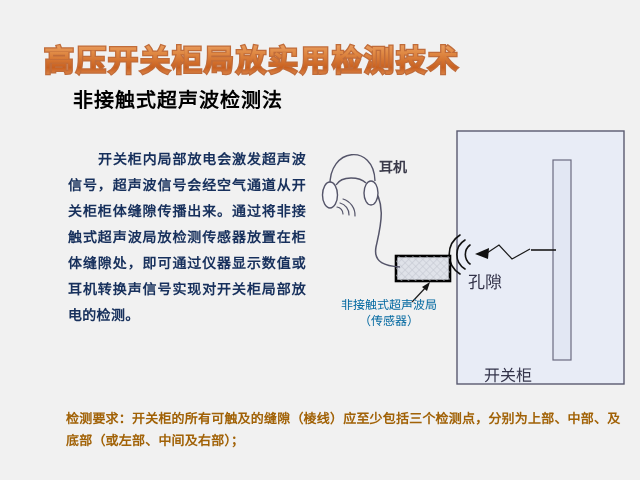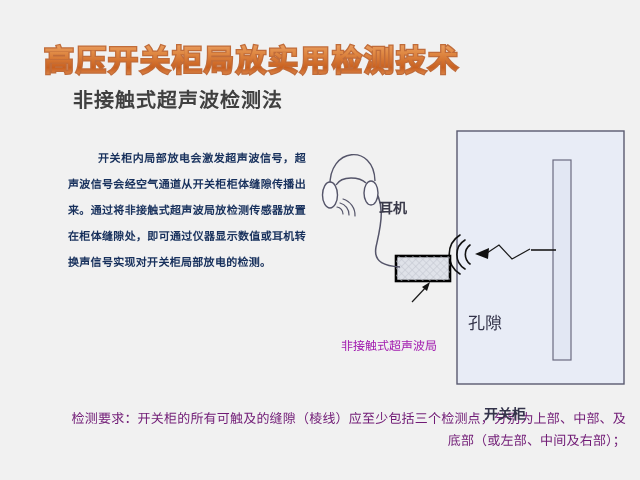--- a/index.html
+++ b/index.html
@@ -32,67 +32,65 @@
     color:transparent;
     -webkit-text-stroke:2.5px #b8551b;
     white-space:nowrap;
     opacity:.85;
   }
 
   
   .sub-title{
     position:absolute;left:57px;top:84px;
     font-size:20px;font-weight:bold;letter-spacing:1px;
-    color:#404040;
+    color:#000000;
     font-family:"DejaVu Sans","Liberation Sans",sans-serif;
     white-space:nowrap;
   }
 
   
   .body-text{
     position:absolute;left:52px;top:146px;
     width:238px;
-    font-size:11px;line-height:26px;
+    font-size:14px;line-height:26px;
     color:#17305c;font-weight:bold;
     font-family:"DejaVu Sans","Liberation Sans",sans-serif;
     text-indent:30px;
     text-align:justify;
     letter-spacing:0.3px;
   }
 
   
   .note{
     position:absolute;left:50px;top:408px;
     width:560px;
     font-size:13px;line-height:22px;
-    color:#701a75;font-weight:normal;
+    color:#a16207;font-weight:bold;
     font-family:"DejaVu Sans","Liberation Sans",sans-serif;
     letter-spacing:0.2px;
-    text-align:right;
   }
 
   
   .diagram{position:absolute;left:300px;top:125px;width:320px;height:270px;}
   .diagram svg{display:block;}
 
   .lbl{
     position:absolute;
     font-size:13px;color:#3a3a4a;font-weight:bold;
     font-family:"DejaVu Sans","Liberation Sans",sans-serif;
     white-space:nowrap;
-    margin-top:41px;
   }
   .lbl-earphone{left:363px;top:156px;font-size:14px;}
   .lbl-sensor{
     left:313px;top:297px;width:120px;
     text-align:center;white-space:normal;
-    font-size:12px;line-height:16px;font-weight:normal;color:#a21caf;
+    font-size:12px;line-height:16px;font-weight:normal;color:#0369a1;
   }
   .lbl-hole{left:452px;top:268px;font-size:17px;color:#33334a;font-weight:normal;}
-  .lbl-cabinet{left:468px;top:362px;font-size:14px;color:#33334a;font-weight:bold;}
+  .lbl-cabinet{left:468px;top:362px;font-size:16px;color:#33334a;font-weight:normal;}
 </style>
 </head>
 <body>
 
 <div class="slide">
 
   <div class="main-title-shadow">高压开关柜局放实用检测技术</div>
   <div class="main-title">高压开关柜局放实用检测技术</div>
 
   <div class="sub-title">非接触式超声波检测法</div>
@@ -159,18 +157,19 @@
         <path d="M27 74 A17 17 0 0 1 39 91"></path>
       </g>
 
     </svg>
   </div>
 
   <div class="lbl lbl-earphone">耳机</div>
 
   <div class="lbl lbl-sensor">
     <div>非接触式超声波局</div>
+    <div>（传感器）</div>
   </div>
 
   <div class="lbl lbl-hole">孔隙</div>
   <div class="lbl lbl-cabinet">开关柜</div>
 
 </div>
 
 </body></html>

